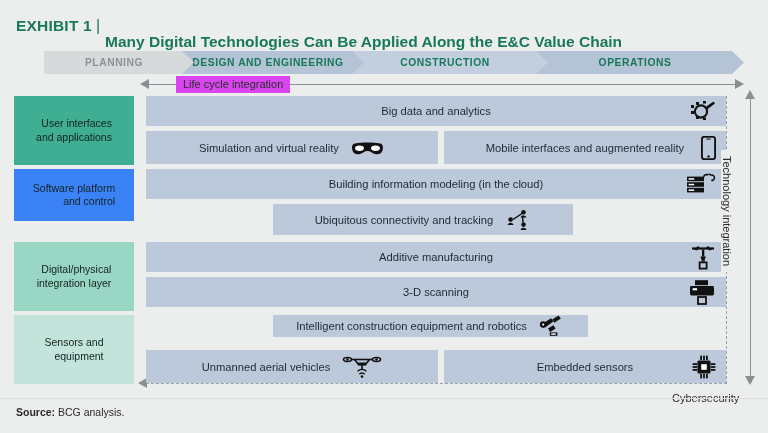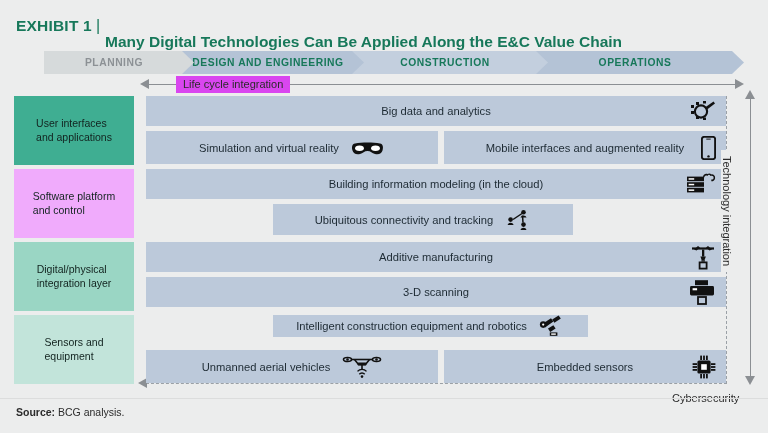--- a/index.html
+++ b/index.html
@@ -52,21 +52,21 @@
   #lc-left{left:0;border-right:9px solid #8b8f93;}
   #lc-right{right:0;border-left:9px solid #8b8f93;}
   #lc-label{
     position:absolute;left:36px;top:0px;background:#d946ef;
     padding:0 7px;font-size:11px;color:#2b2b2b;line-height:17px;
   }
   
   .cat{
     position:absolute;left:14px;width:120px;
     display:flex;align-items:center;justify-content:center;
-    text-align:left;font-size:10.5px;line-height:13.5px;
+    text-align:right;font-size:10.5px;line-height:13.5px;
     color:#12231f;box-sizing:border-box;padding:0 6px;
   }
   
   .bar{
     position:absolute;background:#bcc9da;
     display:flex;align-items:center;justify-content:center;
     box-sizing:border-box;
   }
   .bar .lbl{
     font-size:11.2px;color:#1d2a33;white-space:nowrap;
@@ -151,21 +151,21 @@
 
 <div id="cyber-box"></div>
 <div id="cyber-arrow"></div>
 <div id="cyber-label">Cybersecurity</div>
 
 <div id="cat-col">
     <div class="cat" style="top: 96px; height: 69px; background: rgb(63, 174, 146);">
       <span style="white-space: pre-line;">User interfaces
 and applications</span>
     </div>
-    <div class="cat" style="top: 169px; height: 69px; background: #f0abfc;">
+    <div class="cat" style="top: 169px; height: 52px; background: #3b82f6;">
       <span style="white-space: pre-line;">Software platform
 and control</span>
     </div>
     <div class="cat" style="top: 242px; height: 69px; background: rgb(154, 214, 196);">
       <span style="white-space: pre-line;">Digital/physical
 integration layer</span>
     </div>
     <div class="cat" style="top: 315px; height: 69px; background: rgb(194, 228, 218);">
       <span style="white-space: pre-line;">Sensors and
 equipment</span>

